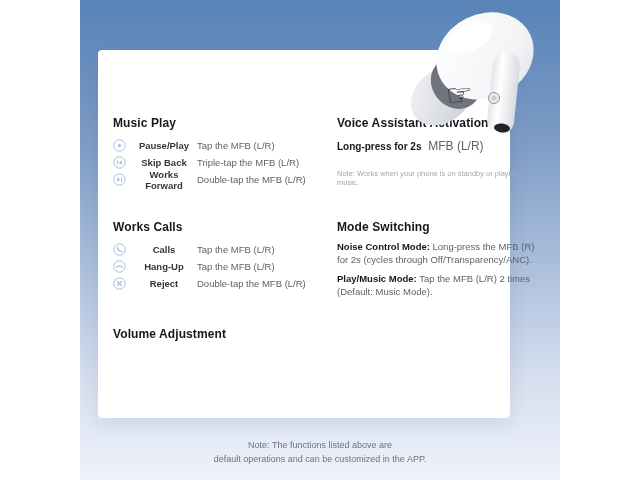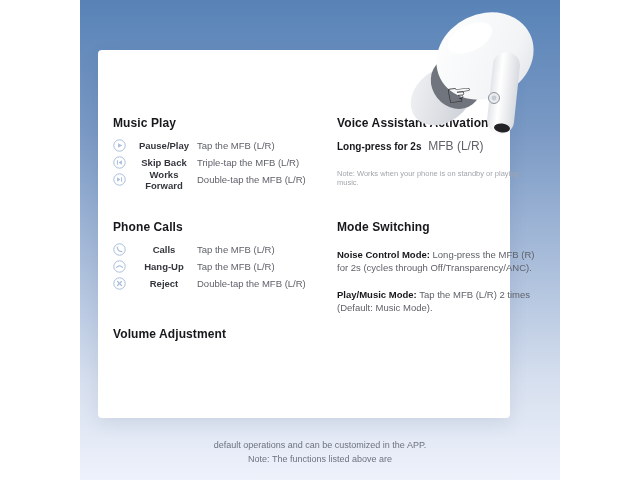--- a/index.html
+++ b/index.html
@@ -14,21 +14,21 @@
   .rows{margin-top:7px;}
   .row{display:flex;align-items:center;height:17px;font-size:9.5px;text-align:center;}
   .row .icon{width:13px;height:13px;margin-right:5px;display:inline-flex;flex:0 0 13px;}
   .row .label{width:66px;font-weight:700;color:#33363c;}
   .row .label.wide{width:84px;}
   .row .desc{color:#5f6269;}
   .action-line{margin-top:9px;font-size:10px;}
   .action-line .b{font-weight:700;color:#17181c;}
   .action-line .rest{color:#5f6269;margin-left:4px;font-size:12px;}
   .tiny-note{margin-top:16px;font-size:7.5px;color:#a2a6ad;}
-  .para{margin-top:15px;font-size:9.5px;line-height:12.5px;color:#5f6269;width:198px;}
+  .para{margin-top:7px;font-size:9.5px;line-height:12.5px;color:#5f6269;width:198px;}
   .para .b{font-weight:700;color:#17181c;}
   .footer-note{position:absolute;left:0;right:0;top:438px;text-align:center;
         font-size:9px;line-height:14px;color:#6e7280;}
   .earbud-wrap{position:absolute;left:400px;top:4px;width:150px;height:140px;}
   .tap-hand{position:absolute;left:446px;top:80px;font-size:30px;line-height:1;color:#26262a;
         transform:rotate(-6deg);}
   svg{display:block;}
 </style>
 </head>
 <body>
@@ -79,21 +79,21 @@
     <div class="section" style="left:239px;top:66px;width:200px;">
       <div class="sec-title">Voice Assistant Activation</div>
       <div class="action-line">
         <span class="b">Long-press for 2s</span>
         <span class="rest">MFB (L/R)</span>
       </div>
       <div class="tiny-note">Note: Works when your phone is on standby or playing music.</div>
     </div>
 
     <div class="section" style="left:15px;top:170px;">
-      <div class="sec-title">Phone Calls</div>
+      <div class="sec-title">Works Calls</div>
       <div class="rows">
         <div class="row">
           <span class="icon">
             <svg width="13" height="13" viewBox="0 0 13 13">
                 <circle cx="6.5" cy="6.5" r="5.7" fill="none" stroke="#a9bdd9" stroke-width="1"></circle>
                 <path d="M4.3 4.1 C4.4 6.9 6.1 8.6 8.9 8.7" fill="none" stroke="#a9bdd9" stroke-width="1.2" stroke-linecap="round"></path>
               </svg>
           </span>
           <span class="label">Calls</span>
           <span class="desc">Tap the MFB (L/R)</span>
@@ -169,16 +169,16 @@
 
       <ellipse cx="102" cy="124" rx="8" ry="4.5" transform="rotate(6 102 124)" fill="#232327"></ellipse>
 
       <circle cx="94" cy="94" r="5.5" fill="#e8eaee" stroke="#8f959e" stroke-width="1"></circle>
       <circle cx="94" cy="94" r="2.4" fill="#c6cbd2"></circle>
     </svg>
   </div>
   <div class="tap-hand">☞</div>
 
   <div class="footer-note">
+    <div>Note: The functions listed above are</div>
     <div>default operations and can be customized in the APP.</div>
-    <div>Note: The functions listed above are</div>
   </div>
 </div>
 
 </body></html>

